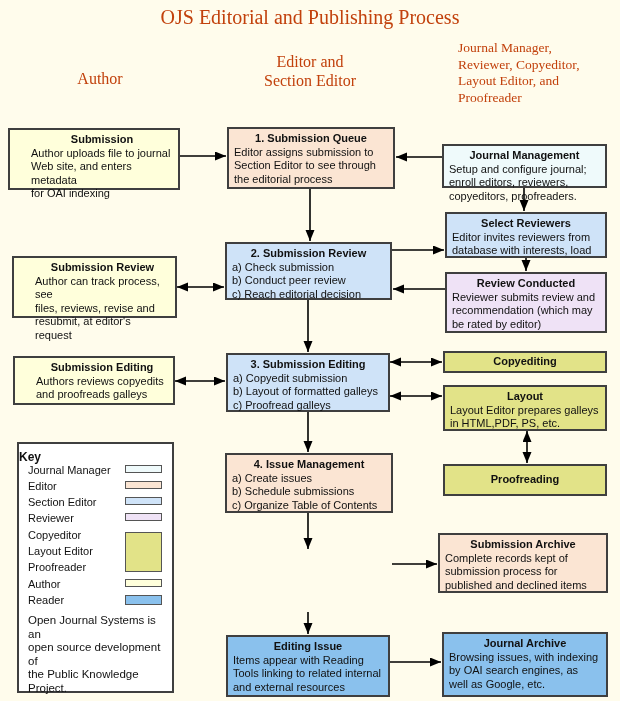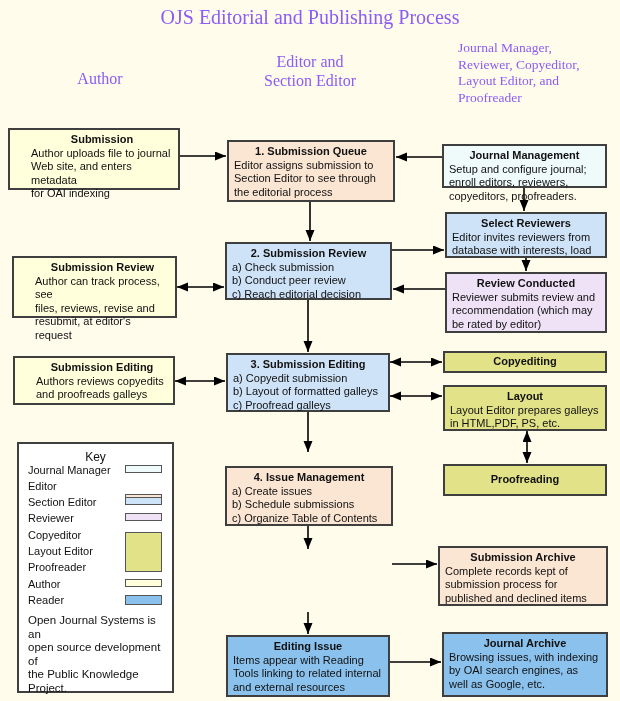--- a/index.html
+++ b/index.html
@@ -2,48 +2,48 @@
 <html><head>
 <meta charset="utf-8">
 <style>
   * { margin:0; padding:0; box-sizing:border-box; }
   html,body { background:#fffcec; }
   #stage {
     position:relative; width:620px; height:701px;
     background:#fffcec; overflow:hidden;
     font-family:"Liberation Sans", sans-serif; color:#111;
   }
-  .hdr { position:absolute; color:#8b5cf6; font-family:"Liberation Serif", serif; }
+  .hdr { position:absolute; color:#c2410c; font-family:"Liberation Serif", serif; }
   #main-title { top:6px; left:0; width:620px; text-align:center; font-size:20px; }
   #col-author { top:70px; left:30px; width:140px; text-align:center; font-size:16px; }
   #col-editor { top:52px; left:230px; width:160px; text-align:center; font-size:16px;
                 white-space:pre-line; line-height:19px; }
   #col-manager { top:40px; left:458px; width:155px; text-align:left; font-size:13.5px;
                  white-space:pre-line; line-height:16.5px; }
   .box {
     position:absolute; border:2px solid #3f3f3f;
     padding:3px 5px; font-size:11px; line-height:13.5px;
   }
   .bt { font-weight:bold; text-align:center; font-size:11px; }
   .bb { text-align:left; white-space:pre-line; }
   .title-only { display:flex; align-items:center; justify-content:center; }
   .fill-jm      { background:#effafb; }
-  .fill-editor  { background:#fbe5d3;margin-top:13px; }
+  .fill-editor  { background:#fbe5d3; }
   .fill-se      { background:#cfe3f8; }
   .fill-rev     { background:#efe2f6; }
   .fill-olive   { background:#e2e388; }
   .fill-author  { background:#ffffdb;padding-left:21px; }
   .fill-reader  { background:#8ac1ed; }
   #arrow-layer { position:absolute; left:0; top:0; width:620px; height:701px; pointer-events:none; }
   #arrow-layer line { stroke:#000; stroke-width:1.6; }
   
   #key-box { position:absolute; left:17px; top:442px; width:157px; height:251px;
              border:2px solid #3f3f3f; background:#ffffff; }
-  #key-title { position:absolute; top:6px; left:0; width:100%; text-align:center;
-               font-weight:normal; font-size:12px; }
+  #key-title { position:absolute; top:6px; left:0; width:100%; 
+               font-weight:bold; font-size:12px; }
   .key-label { position:absolute; left:9px; font-size:11px; height:14px; }
   .swatch { position:absolute; left:106px; width:37px; height:8px; border:1.5px solid #555; }
   #key-note { position:absolute; left:9px; top:170px; width:142px; font-size:11.5px;
               line-height:13.5px; white-space:pre-line; }
   #key-url { position:absolute; left:0; top:228px; width:100%; text-align:center; font-size:11.5px;margin-top:41px; }
 </style>
 </head>
 <body>
 
 <div id="stage">

